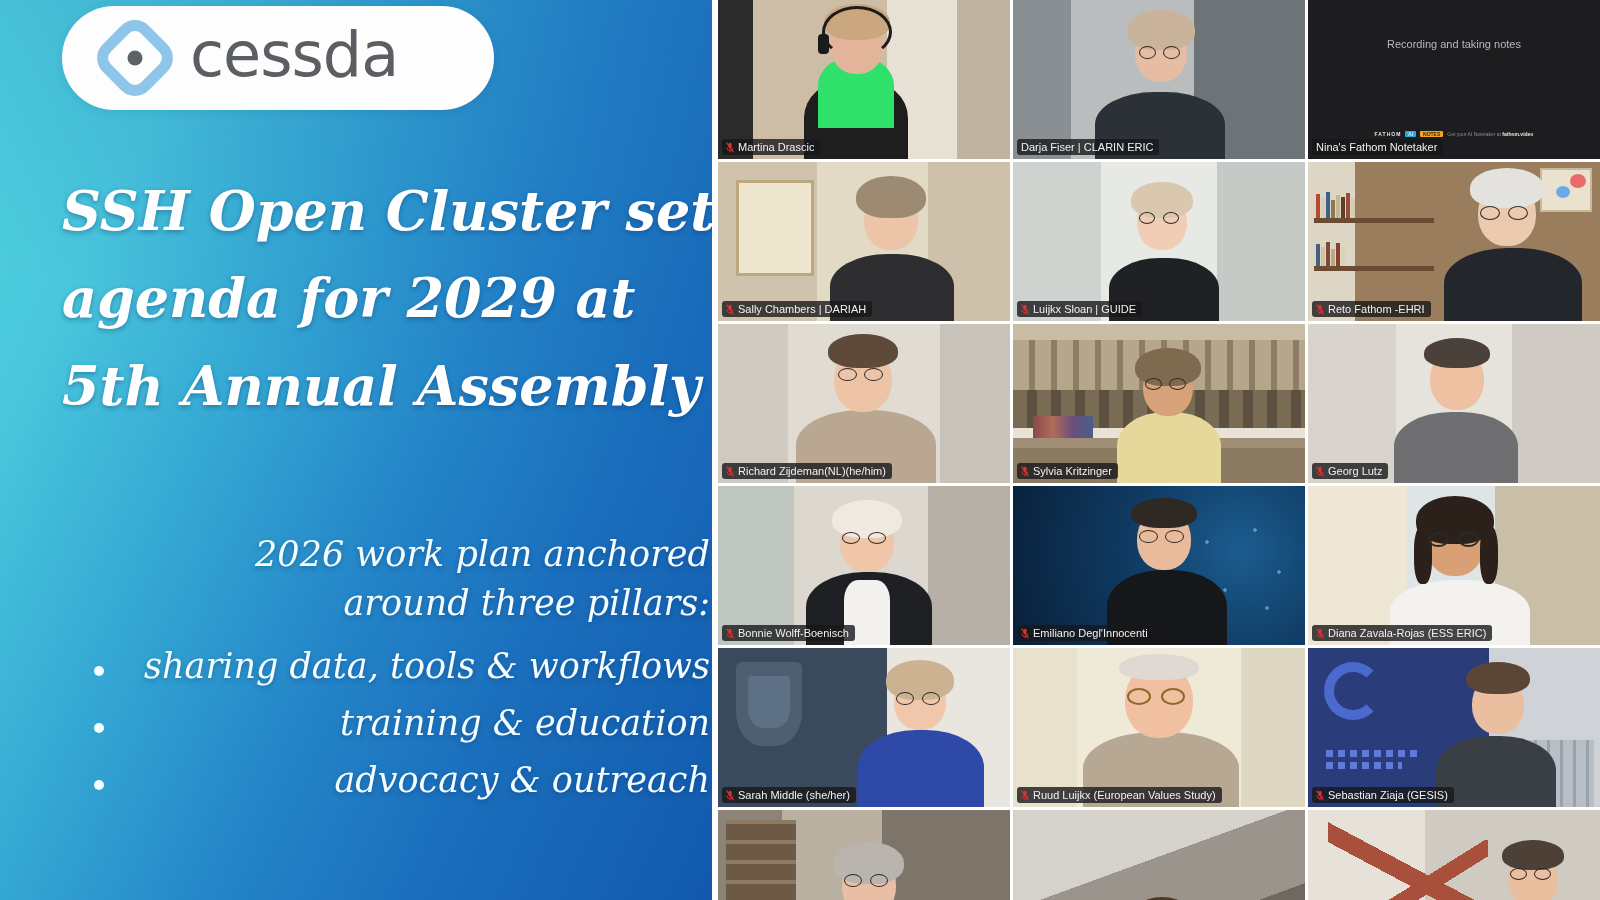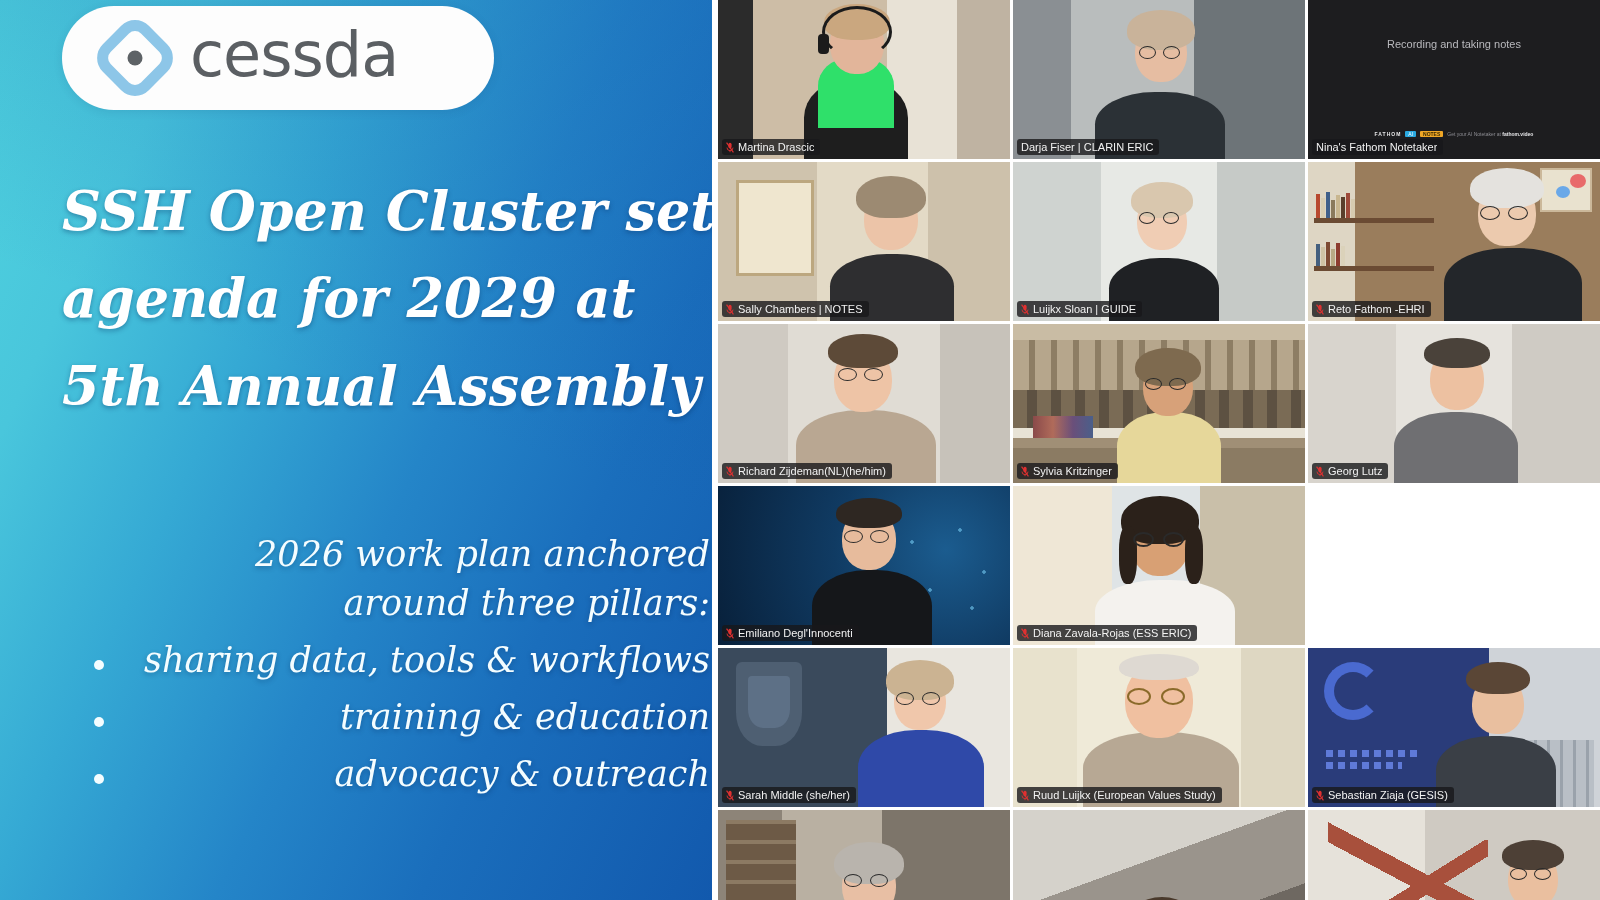--- a/index.html
+++ b/index.html
@@ -74,21 +74,21 @@
     font-style:italic;
     font-size:35px;
     line-height:1.4;
     color:#f4fdff;
     text-shadow:0 2px 5px rgba(8,45,95,0.38);
     z-index:2;
     text-align:right;
   }
   .sub-lead{ display:block; }
   .sub-lead span{ display:block; white-space:nowrap; }
-  .pillars{ list-style:none; margin-top:8px; }
+  .pillars{ list-style:none; margin-top:14px; }
   .pillars li{
     position:relative;
     padding-left:56px;
     margin-bottom:8px;
     white-space:nowrap;
   }
   .pillars li .dot{
     position:absolute; left:32px; top:24px;
     width:10px; height:10px; border-radius:50%;
     background:#f4fdff;
@@ -284,21 +284,21 @@
           <div class="person head" style="left:146px; top:26px; width:54px; height:62px; background:#ecc4a8;"></div>
           <div class="person hair" style="left:138px; top:14px; width:70px; height:42px; background:#9c8a72;"></div>
         </div>
         <div class="badge">
           <svg class="mic" viewBox="0 0 8 11">
             <rect x="2.4" y="0.8" width="3.2" height="5.6" rx="1.6" fill="#e03131"></rect>
             <path d="M1 5.6a3 3 0 006 0" stroke="#e03131" stroke-width="0.9" fill="none"></path>
             <line x1="4" y1="8.4" x2="4" y2="10.2" stroke="#e03131" stroke-width="0.9"></line>
             <line x1="0.6" y1="0.6" x2="7.4" y2="10.4" stroke="#e03131" stroke-width="1.1"></line>
           </svg>
-          <span class="nm">Sally Chambers | NOTES</span>
+          <span class="nm">Sally Chambers | DARIAH</span>
         </div>
       </div>
 
       <div class="tile">
         <div class="scene" style="background:linear-gradient(90deg,#cfd3d0 0 30%,#e7e9e5 30% 70%,#c6cac7 70% 100%);">
           <div class="person torso" style="left:96px; top:96px; width:110px; height:66px; background:#1f2124;"></div>
           <div class="person head" style="left:124px; top:30px; width:50px; height:58px; background:#f0cdb4;"></div>
           <div class="person hair" style="left:118px; top:20px; width:62px; height:36px; background:#d9c7ae;"></div>
           <div class="glasses" style="left:126px; top:50px; width:16px; height:12px;"></div>
           <div class="glasses" style="left:150px; top:50px; width:16px; height:12px;"></div>
@@ -417,20 +417,39 @@
             <line x1="4" y1="8.4" x2="4" y2="10.2" stroke="#e03131" stroke-width="0.9"></line>
             <line x1="0.6" y1="0.6" x2="7.4" y2="10.4" stroke="#e03131" stroke-width="1.1"></line>
           </svg>
           <span class="nm">Georg Lutz</span>
         </div>
       </div>
     </div>
 
     <div class="grid-row">
 
+      <div class="tile">
+        <div class="scene" style="background:linear-gradient(90deg,#bfc6c0 0 26%,#dcd8cf 26% 72%,#b6b0a6 72% 100%);">
+          <div class="person torso" style="left:88px; top:86px; width:126px; height:76px; background:#1e2024;"></div>
+          <div class="person" style="left:126px; top:94px; width:46px; height:68px; background:#f2f1ee; border-radius:30% 30% 0 0;"></div>
+          <div class="person head" style="left:122px; top:26px; width:54px; height:60px; background:#f0c6a9;"></div>
+          <div class="person hair" style="left:114px; top:14px; width:70px; height:38px; background:#efe9df;"></div>
+          <div class="glasses" style="left:124px; top:46px; width:18px; height:12px;"></div>
+          <div class="glasses" style="left:150px; top:46px; width:18px; height:12px;"></div>
+        </div>
+        <div class="badge">
+          <svg class="mic" viewBox="0 0 8 11">
+            <rect x="2.4" y="0.8" width="3.2" height="5.6" rx="1.6" fill="#e03131"></rect>
+            <path d="M1 5.6a3 3 0 006 0" stroke="#e03131" stroke-width="0.9" fill="none"></path>
+            <line x1="4" y1="8.4" x2="4" y2="10.2" stroke="#e03131" stroke-width="0.9"></line>
+            <line x1="0.6" y1="0.6" x2="7.4" y2="10.4" stroke="#e03131" stroke-width="1.1"></line>
+          </svg>
+          <span class="nm">Bonnie Wolff-Boenisch</span>
+        </div>
+      </div>
 
       <div class="tile">
         <div class="scene" style="background:radial-gradient(circle at 78% 40%, #1b5c8f 0%, #103b63 45%, #08203a 100%);">
           <div class="person" style="left:170px; top:20px; width:120px; height:120px; opacity:.55;
                background:
                  radial-gradient(circle at 20% 30%, #7fd8ff 0 1.5px, transparent 2px),
                  radial-gradient(circle at 60% 20%, #7fd8ff 0 1.5px, transparent 2px),
                  radial-gradient(circle at 80% 55%, #7fd8ff 0 1.5px, transparent 2px),
                  radial-gradient(circle at 35% 70%, #7fd8ff 0 1.5px, transparent 2px),
                  radial-gradient(circle at 70% 85%, #7fd8ff 0 1.5px, transparent 2px);"></div>

